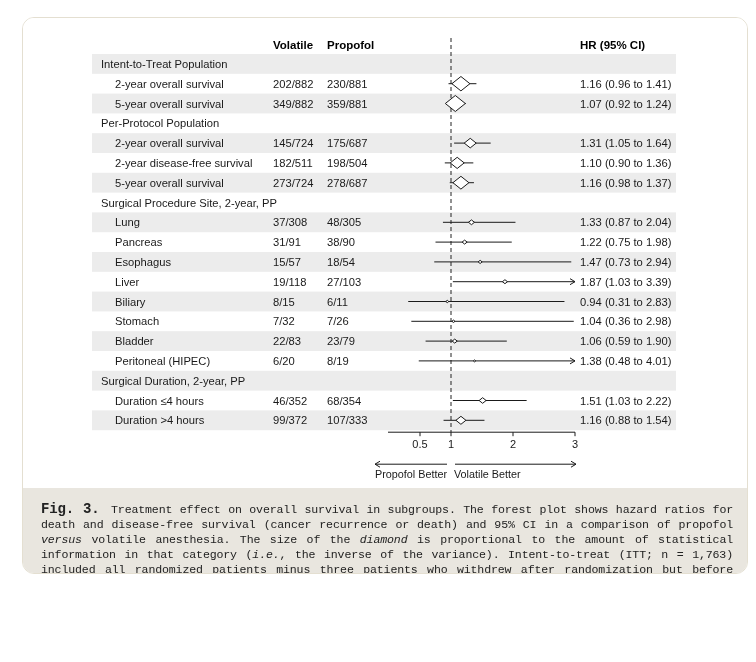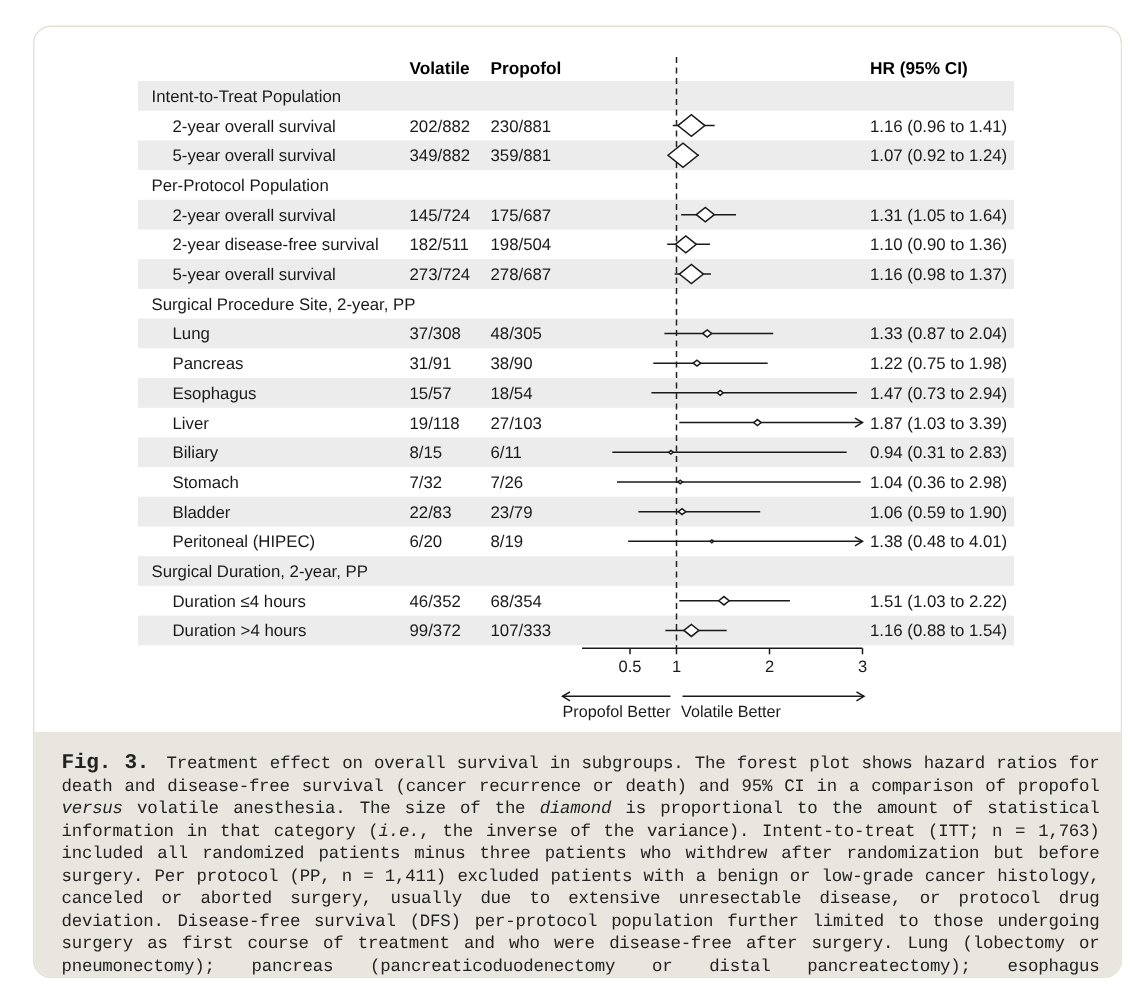--- a/index.html
+++ b/index.html
@@ -1,18 +1,18 @@
 <!DOCTYPE html>
 <html><head>
 <meta charset="utf-8">
 <style>
   html, body { margin:0; padding:0; background:#ffffff; }
   body { width:756px; height:662px; position:relative; overflow:hidden;
          font-family:"Liberation Sans", sans-serif; color:#1a1a1a; }
-  .card { position:absolute; left:22px; top:17px; width:726px; height:635px;
+  .card { position:absolute; left:22px; top:17px; width:726px; height:557px;
           border:1px solid #e4dfd1; border-radius:12px; overflow:hidden; background:#fff; box-sizing:border-box; }
   .plot { position:absolute; left:0; top:0; width:726px; height:470px; background:#fff; }
   .caption { position:absolute; left:0; top:470px; width:726px; height:165px; background:#e9e6df;
              box-sizing:border-box; padding:14px 16px 0 18px;
              font-family:Liberation Mono, monospace; font-size:11.6px; line-height:15px;
              color:#222; text-align:justify; letter-spacing:-0.15px; }
   .caption .fig { font-weight:bold; font-size:14px; margin-right:4px; }
   .caption i { font-style:italic; }
   svg text { font-family:"Liberation Sans", sans-serif; }
 </style>

